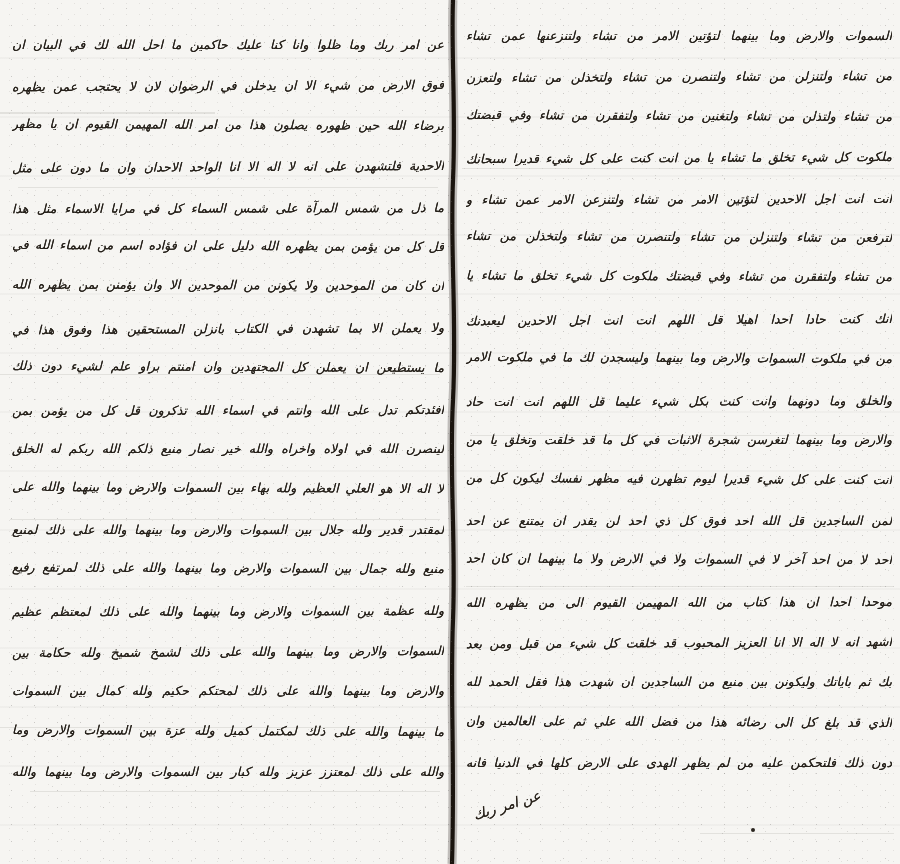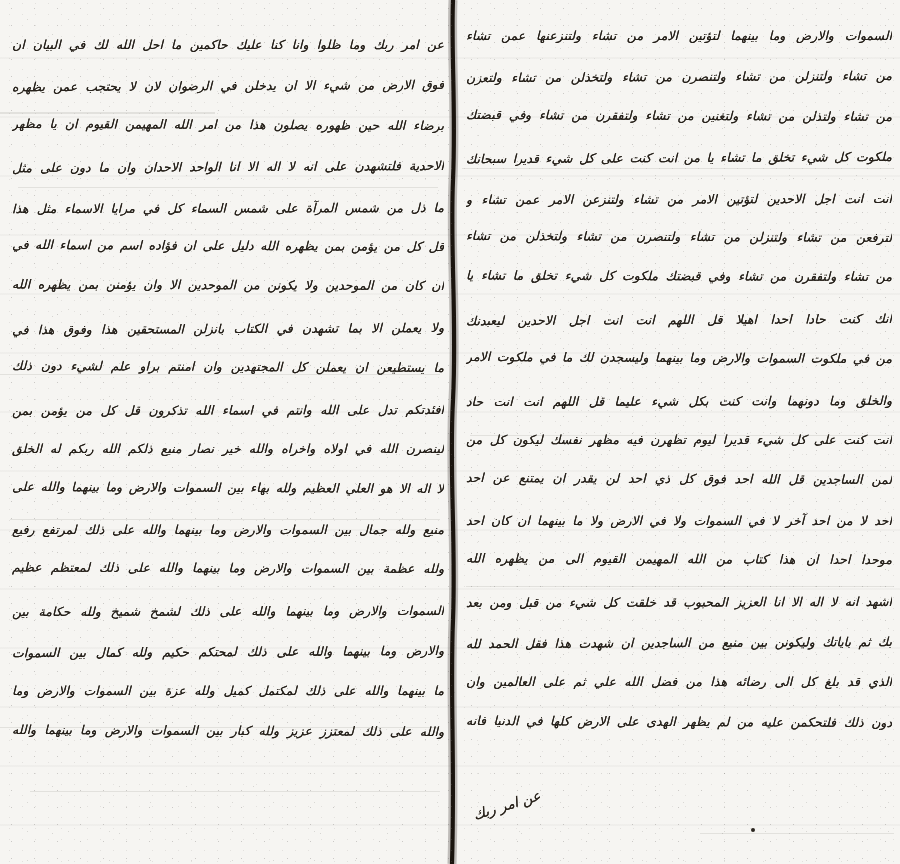--- a/index.html
+++ b/index.html
@@ -58,20 +58,21 @@
         <div class="ms-line">برضاء الله حين ظهوره يصلون هذا من امر الله المهيمن القيوم ان يا مظهر</div>
         <div class="ms-line">الاحدية فلتشهدن على انه لا اله الا انا الواحد الاحدان وان ما دون على مثل</div>
         <div class="ms-line">ما ذل من شمس المرآة على شمس السماء كل في مرايا الاسماء مثل هذا يستدل</div>
         <div class="ms-line">قل كل من يؤمن بمن يظهره الله دليل على ان فؤاده اسم من اسماء الله في الكتاب</div>
         <div class="ms-line">ان كان من الموحدين ولا يكونن من الموحدين الا وان يؤمنن بمن يظهره الله</div>
         <div class="ms-line">ولا يعملن الا بما تشهدن في الكتاب بانزلن المستحقين هذا وفوق هذا في</div>
         <div class="ms-line">ما يستطيعن ان يعملن كل المجتهدين وان امنتم براو علم لشيء دون ذلك فكيف</div>
         <div class="ms-line">افئدتكم تدل على الله وانتم في اسماء الله تذكرون قل كل من يؤمن بمن يظهره الله</div>
         <div class="ms-line">لينصرن الله في اولاه واخراه والله خير نصار منيع ذلكم الله ربكم له الخلق والامر</div>
         <div class="ms-line">لا اله الا هو العلي العظيم ولله بهاء بين السموات والارض وما بينهما والله على ذلك</div>
+        <div class="ms-line">لمقتدر قدير ولله جلال بين السموات والارض وما بينهما والله على ذلك لمنيع</div>
         <div class="ms-line">منيع ولله جمال بين السموات والارض وما بينهما والله على ذلك لمرتفع رفيع</div>
         <div class="ms-line">ولله عظمة بين السموات والارض وما بينهما والله على ذلك لمعتظم عظيم ولله نور بين</div>
         <div class="ms-line">السموات والارض وما بينهما والله على ذلك لشمخ شميخ ولله حكامة بين السموات</div>
         <div class="ms-line">والارض وما بينهما والله على ذلك لمحتكم حكيم ولله كمال بين السموات والارض و</div>
         <div class="ms-line">ما بينهما والله على ذلك لمكتمل كميل ولله عزة بين السموات والارض وما بينهما</div>
         <div class="ms-line">والله على ذلك لمعتزز عزيز ولله كبار بين السموات والارض وما بينهما والله على</div>
       </div>
   </div>
 
   <div class="page page-right">
@@ -79,20 +80,21 @@
         <div class="ms-line">السموات والارض وما بينهما لتؤتين الامر من تشاء ولتنزعنها عمن تشاء ولترفعن</div>
         <div class="ms-line">من تشاء ولتنزلن من تشاء ولتنصرن من تشاء ولتخذلن من تشاء ولتعزن</div>
         <div class="ms-line">من تشاء ولتذلن من تشاء ولتغنين من تشاء ولتفقرن من تشاء وفي قبضتك</div>
         <div class="ms-line">ملكوت كل شيء تخلق ما تشاء يا من انت كنت على كل شيء قديرا سبحانك اللهم</div>
         <div class="ms-line">انت انت اجل الاحدين لتؤتين الامر من تشاء ولتنزعن الامر عمن تشاء و</div>
         <div class="ms-line">لترفعن من تشاء ولتنزلن من تشاء ولتنصرن من تشاء ولتخذلن من تشاء ولتغنين</div>
         <div class="ms-line">من تشاء ولتفقرن من تشاء وفي قبضتك ملكوت كل شيء تخلق ما تشاء يا من</div>
         <div class="ms-line">انك كنت حادا احدا اهيلا قل اللهم انت انت اجل الاحدين ليعبدنك</div>
         <div class="ms-line">من في ملكوت السموات والارض وما بينهما وليسجدن لك ما في ملكوت الامر</div>
         <div class="ms-line">والخلق وما دونهما وانت كنت بكل شيء عليما قل اللهم انت انت حاد السموات</div>
+        <div class="ms-line">والارض وما بينهما لتغرسن شجرة الاثبات في كل ما قد خلقت وتخلق يا من</div>
         <div class="ms-line">انت كنت على كل شيء قديرا ليوم تظهرن فيه مظهر نفسك ليكون كل من يديك</div>
         <div class="ms-line">لمن الساجدين قل الله احد فوق كل ذي احد لن يقدر ان يمتنع عن احد</div>
         <div class="ms-line">احد لا من احد آخر لا في السموات ولا في الارض ولا ما بينهما ان كان احد انا</div>
         <div class="ms-line">موحدا احدا ان هذا كتاب من الله المهيمن القيوم الى من يظهره الله</div>
         <div class="ms-line">اشهد انه لا اله الا انا العزيز المحبوب قد خلقت كل شيء من قبل ومن بعد ليؤمنن</div>
         <div class="ms-line">بك ثم باياتك وليكونن بين منيع من الساجدين ان شهدت هذا فقل الحمد لله</div>
         <div class="ms-line">الذي قد بلغ كل الى رضائه هذا من فضل الله علي ثم على العالمين وان شهدت</div>
         <div class="ms-line">دون ذلك فلتحكمن عليه من لم يظهر الهدى على الارض كلها في الدنيا فانه قد حجب</div>
       </div>
   </div>

